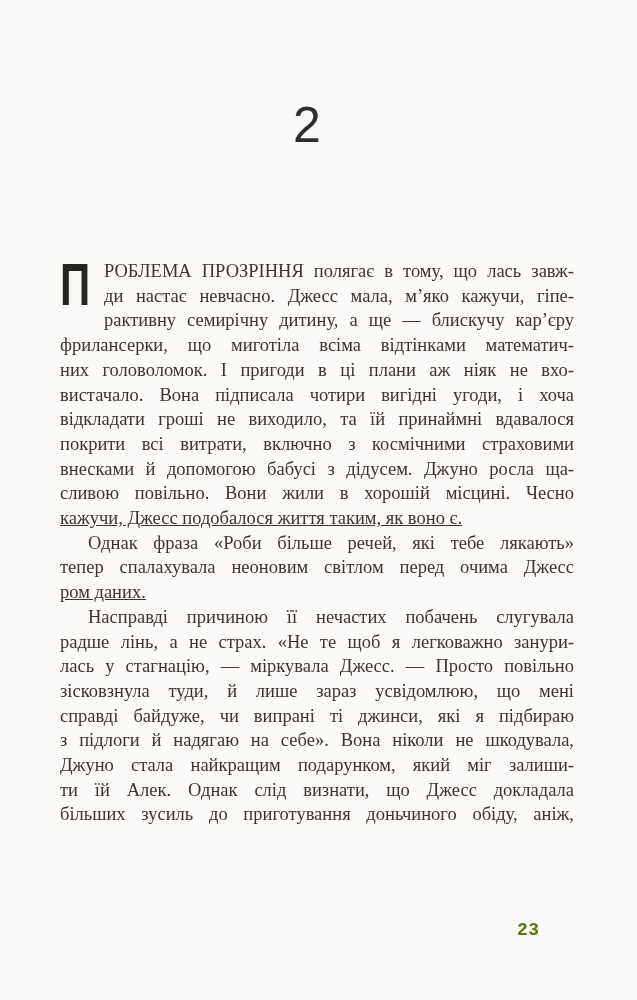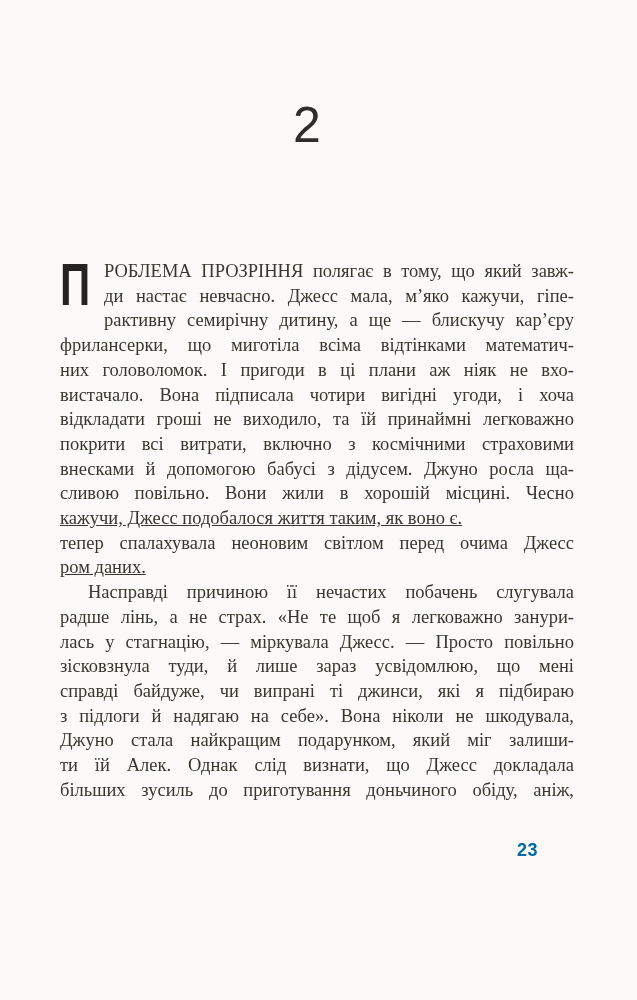--- a/index.html
+++ b/index.html
@@ -62,55 +62,56 @@
     line-height: 44px;
     color: #262420;
     transform: scaleX(0.70);
     transform-origin: 0 0;
     white-space: nowrap;
   }
 
   .page-number {
     position: absolute;
     left: 517px;
-    top: 840px;
-    font-family: Liberation Sans, sans-serif;
+    top: 920px;
+    font-family: Liberation Mono, monospace;
     font-weight: 700;
     font-size: 18px;
     letter-spacing: 0.5px;
-    color: #0369a1;
+    color: #4d7c0f;
   }
 </style>
 </head>
 <body>
 
 <div class="page" style="background: rgb(251, 250, 248); color: rgb(58, 54, 47);">
 
   <div class="chapter-number">2</div>
 
   <div class="text-block">
 
     <div class="paragraph">
       <span class="dropcap">
           <span>П</span>
         </span>
-      <div class="line">РОБЛЕМА ПРОЗРІННЯ полягає в тому, що який завж-</div>
+      <div class="line">РОБЛЕМА ПРОЗРІННЯ полягає в тому, що лась завж-</div>
       <div class="line">ди настає невчасно. Джесс мала, м’яко кажучи, гіпе-</div>
       <div class="line">рактивну семирічну дитину, а ще — блискучу кар’єру</div>
       <div class="line">фрилансерки, що миготіла всіма відтінками математич-</div>
       <div class="line">них головоломок. І пригоди в ці плани аж ніяк не вхо-</div>
       <div class="line">вистачало. Вона підписала чотири вигідні угоди, і хоча</div>
-      <div class="line">відкладати гроші не виходило, та їй принаймні легковажно</div>
+      <div class="line">відкладати гроші не виходило, та їй принаймні вдавалося</div>
       <div class="line">покрити всі витрати, включно з космічними страховими</div>
       <div class="line">внесками й допомогою бабусі з дідусем. Джуно росла ща-</div>
       <div class="line">сливою повільно. Вони жили в хорошій місцині. Чесно</div>
       <div class="line para-end">кажучи, Джесс подобалося життя таким, як воно є.</div>
     </div>
 
     <div class="paragraph">
+      <div class="line indent">Однак фраза «Роби більше речей, які тебе лякають»</div>
       <div class="line">тепер спалахувала неоновим світлом перед очима Джесс</div>
       <div class="line para-end">ром даних.</div>
     </div>
 
     <div class="paragraph">
       <div class="line indent">Насправді причиною її нечастих побачень слугувала</div>
       <div class="line">радше лінь, а не страх. «Не те щоб я легковажно занури-</div>
       <div class="line">лась у стагнацію, — міркувала Джесс. — Просто повільно</div>
       <div class="line">зісковзнула туди, й лише зараз усвідомлюю, що мені</div>
       <div class="line">справді байдуже, чи випрані ті джинси, які я підбираю</div>

